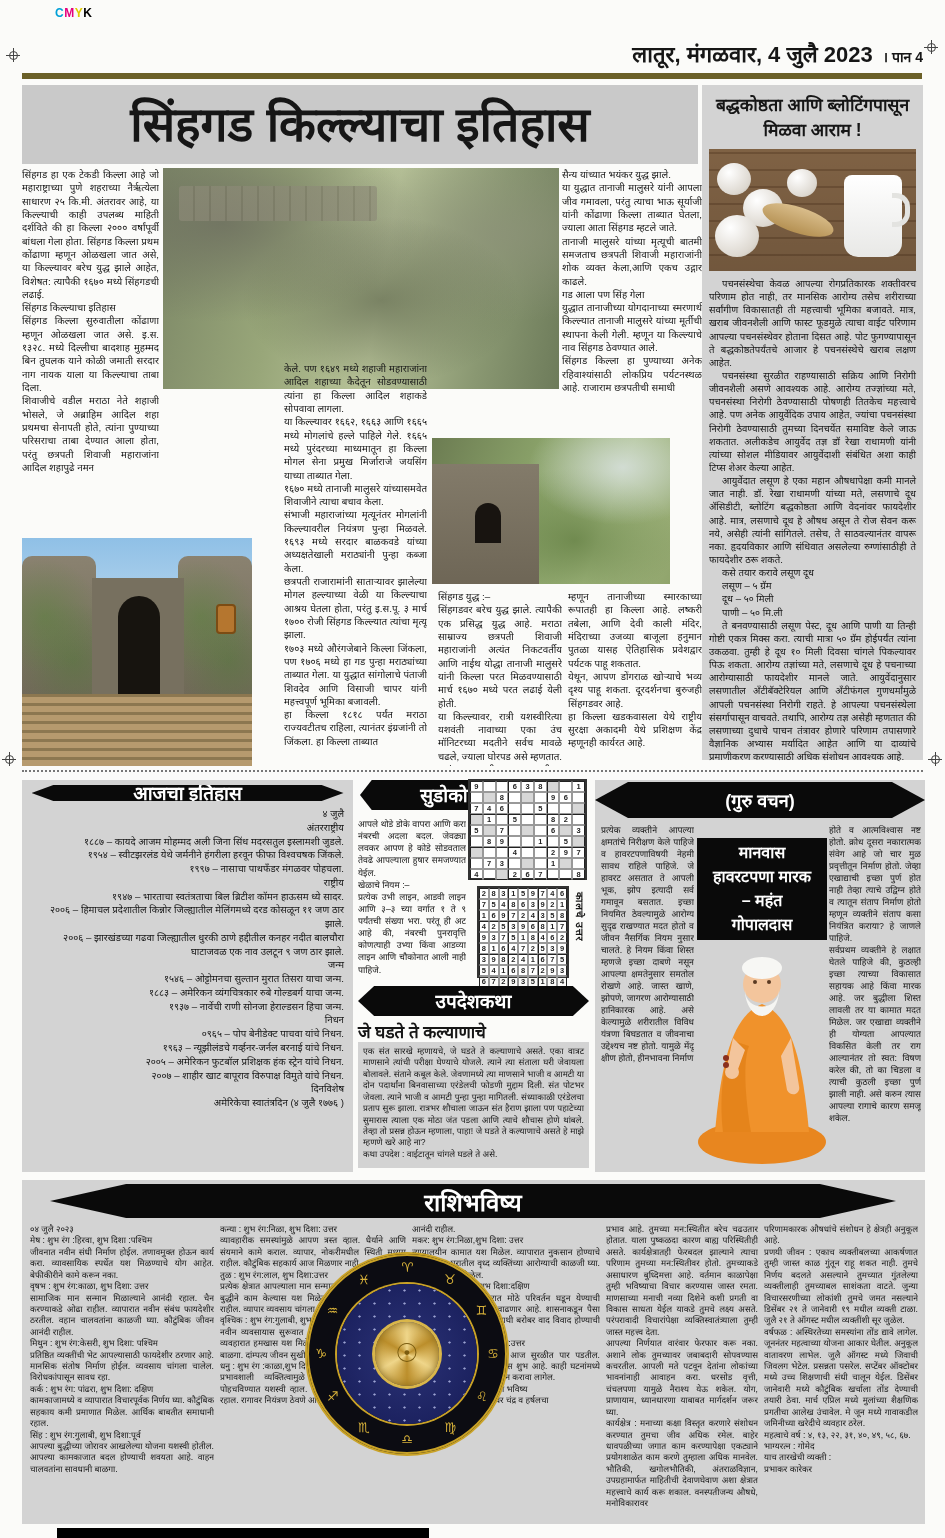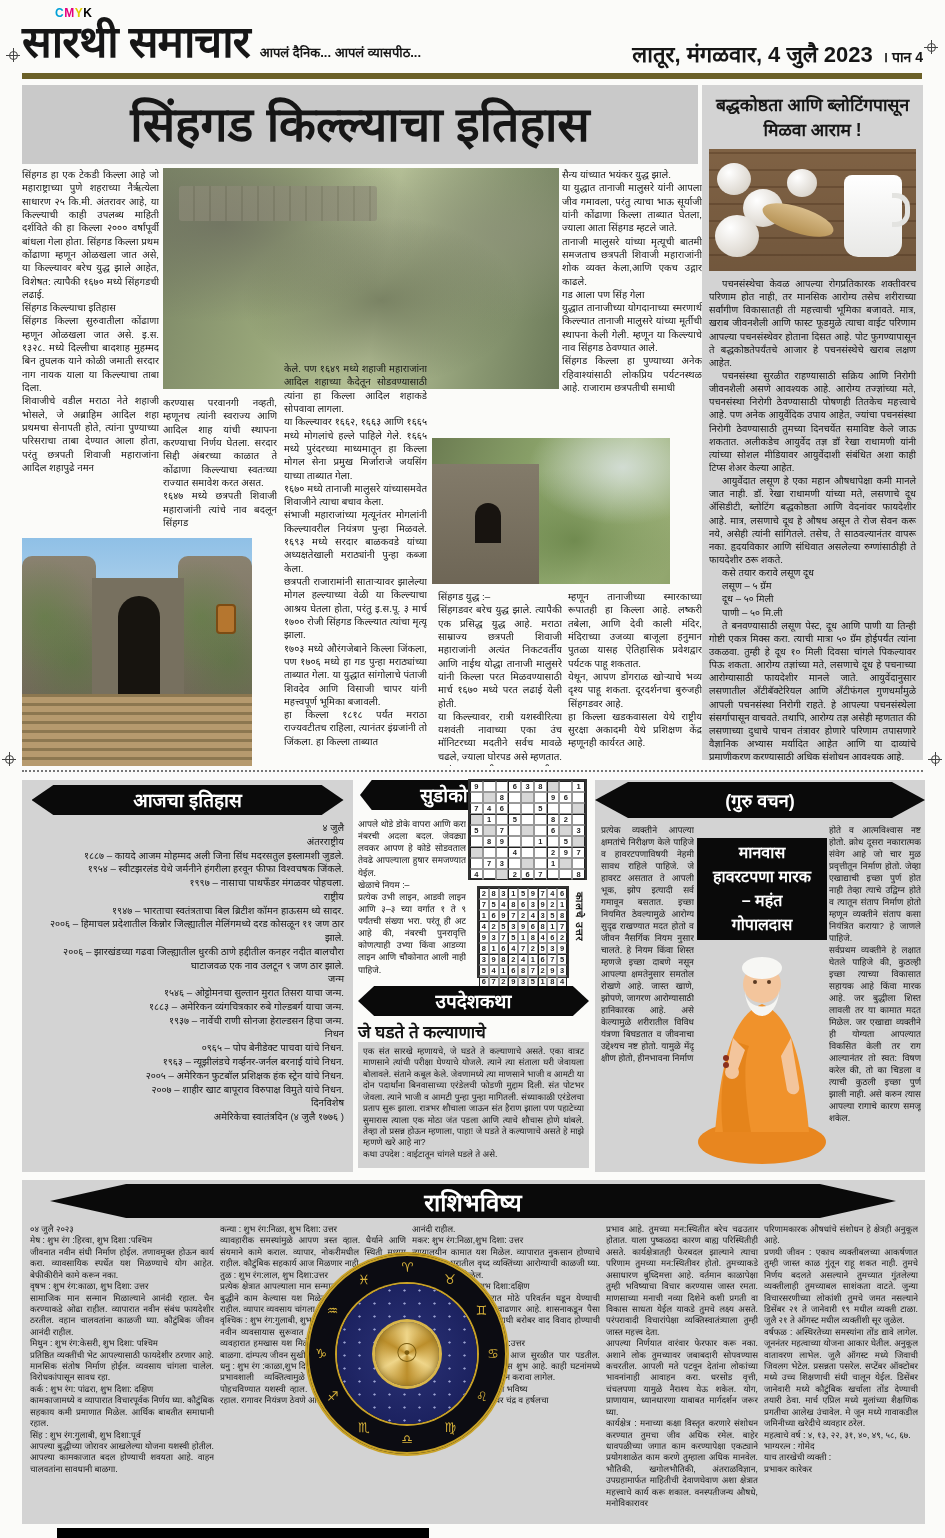--- a/index.html
+++ b/index.html
@@ -87,21 +87,21 @@
   
   .dotted-sep{left:22px;top:770px;width:901px;border-top:2px dotted #777;}
 
   
   .ribbon{background:#0a0a0a;color:#fff;font-weight:bold;text-align:center;
     display:flex;align-items:center;justify-content:center;
     clip-path:polygon(0 50%,7% 0,93% 0,100% 50%,93% 100%,7% 100%);}
 
   
   .history-box{left:22px;top:780px;width:331px;height:392px;background:#d3d3d3;padding:5px 9px;}
-  .history-box .ribbon{width:312px;height:30px;margin:0 auto;font-size:19px;}
+  .history-box .ribbon{width:312px;height:16px;margin:0 auto;font-size:19px;}
   .history-text{margin-top:6px;font-size:9.7px;line-height:1.42;}
 
   
   .sudoku-ribbon{left:360px;top:780px;width:168px;height:30px;font-size:19px;}
   .sudoku-intro{left:358px;top:818px;width:108px;height:158px;font-size:8.8px;line-height:1.38;}
   .su-grid{position:absolute;display:grid;background:#fff;border:2px solid #333;}
   .su-puzzle{left:468px;top:779px;width:119px;height:101px;grid-template-columns:repeat(9,1fr);grid-template-rows:repeat(9,1fr);}
   .su-solution{left:477px;top:886px;width:92px;height:92px;grid-template-columns:repeat(9,1fr);grid-template-rows:repeat(9,1fr);}
   .su-cell{border:0.5px solid #999;display:flex;align-items:center;justify-content:center;
     font-size:7.5px;font-weight:bold;color:#222;}
@@ -151,23 +151,20 @@
 <div id="page">
 
   <div class="cmyk abs" style="left:55px;top:6px"><span class="c">C</span><span class="m">M</span><span class="y">Y</span><span class="k">K</span></div>
   <div class="reg" style="left:6px;top:48px"></div>
   <div class="reg" style="left:924px;top:40px"></div>
   <div class="reg" style="left:2px;top:752px"></div>
   <div class="reg" style="left:928px;top:752px"></div>
   <div class="cmyk abs" style="left:28px;top:1498px;font-size:13px"><span class="c">C</span><span class="m">M</span><span class="y">Y</span><span class="k">K</span></div>
   <div class="abs bottom-bar"></div>
 
-  <div class="abs mast">
-    <span class="mast-title">सारथी समाचार</span><span class="mast-tagline">आपलं दैनिक... आपलं व्यासपीठ...</span>
-  </div>
   <div class="abs dateline">
     <span class="date-main">लातूर, मंगळवार, 4 जुलै 2023</span><span class="date-page">। पान 4</span>
   </div>
   <div class="abs gold-rule"></div>
 
   <div class="abs headline-box">
     <div class="headline">सिंहगड किल्ल्याचा इतिहास</div>
   </div>
 
   <div class="photo pano">
@@ -183,22 +180,20 @@
   </div>
   <div class="photo hillimg">
     <div class="hill-wall"></div>
     <div class="hill-door"></div>
   </div>
 
   <div class="atext pre" style="left:22px;top:168px;width:137px;height:366px">सिंहगड हा एक टेकडी किल्ला आहे जो महाराष्ट्राच्या पुणे शहराच्या नैर्ऋत्येला साधारण २५ कि.मी. अंतरावर आहे, या किल्ल्याची काही उपलब्ध माहिती दर्शविते की हा किल्ला २००० वर्षांपूर्वी बांधला गेला होता. सिंहगड किल्ला प्रथम कोंढाणा म्हणून ओळखला जात असे, या किल्ल्यावर बरेच युद्ध झाले आहेत, विशेषत: त्यापैकी १६७० मध्ये सिंहगडची लढाई.
 सिंहगड किल्ल्याचा इतिहास
 सिंहगड किल्ला सुरुवातीला कोंढाणा म्हणून ओळखला जात असे. इ.स. १३२८. मध्ये दिल्लीचा बादशाह मुहम्मद बिन तुघलक याने कोळी जमाती सरदार नाग नायक याला या किल्ल्याचा ताबा दिला.
 शिवाजीचे वडील मराठा नेते शहाजी भोसले, जे अब्राहिम आदिल शहा प्रथमचा सेनापती होते, त्यांना पुण्याच्या परिसराचा ताबा देण्यात आला होता, परंतु छत्रपती शिवाजी महाराजांना आदिल शहापुढे नमन</div>
-  <div class="atext pre" style="left:163px;top:396px;width:114px;height:138px">करण्यास परवानगी नव्हती, म्हणूनच त्यांनी स्वराज्य आणि आदिल शाह यांची स्थापना करण्याचा निर्णय घेतला. सरदार सिद्दी अंबरच्या काळात ते कोंढाणा किल्ल्याचा स्वतःच्या राज्यात समावेश करत असत.
-१६४७ मध्ये छत्रपती शिवाजी महाराजांनी त्यांचे नाव बदलून सिंहगड</div>
   <div class="atext pre" style="left:284px;top:362px;width:143px;height:404px">केले. पण १६४९ मध्ये शहाजी महाराजांना आदिल शहाच्या कैदेतून सोडवण्यासाठी त्यांना हा किल्ला आदिल शहाकडे सोपवावा लागला.
 या किल्ल्यावर १६६२, १६६३ आणि १६६५ मध्ये मोगलांचे हल्ले पाहिले गेले. १६६५ मध्ये पुरंदरच्या माध्यमातून हा किल्ला मोगल सेना प्रमुख मिर्जाराजे जयसिंग याच्या ताब्यात गेला.
 १६७० मध्ये तानाजी मालुसरे यांच्यासमवेत शिवाजीने त्याचा बचाव केला.
 संभाजी महाराजांच्या मृत्यूनंतर मोगलांनी किल्ल्यावरील नियंत्रण पुन्हा मिळवले. १६९३ मध्ये सरदार बाळकवडे यांच्या अध्यक्षतेखाली मराठ्यांनी पुन्हा कब्जा केला.
 छत्रपती राजारामांनी साताऱ्यावर झालेल्या मोगल हल्ल्याच्या वेळी या किल्ल्याचा आश्रय घेतला होता, परंतु इ.स.पू. ३ मार्च १७०० रोजी सिंहगड किल्ल्यात त्यांचा मृत्यू झाला.
 १७०३ मध्ये औरंगजेबाने किल्ला जिंकला, पण १७०६ मध्ये हा गड पुन्हा मराठ्यांच्या ताब्यात गेला. या युद्धात सांगोलाचे पंताजी शिवदेव आणि विसाजी चापर यांनी महत्त्वपूर्ण भूमिका बजावली.
 हा किल्ला १८१८ पर्यंत मराठा राज्यवटीतच राहिला, त्यानंतर इंग्रजांनी तो जिंकला. हा किल्ला ताब्यात</div>
   <div class="atext pre" style="left:562px;top:168px;width:140px;height:266px">सैन्य यांच्यात भयंकर युद्ध झाले.
 या युद्धात तानाजी मालुसरे यांनी आपला जीव गमावला, परंतु त्याचा भाऊ सूर्याजी यांनी कोंढाणा किल्ला ताब्यात घेतला, ज्याला आता सिंहगड म्हटले जाते.
 तानाजी मालुसरे यांच्या मृत्यूची बातमी समजताच छत्रपती शिवाजी महाराजांनी शोक व्यक्त केला,आणि एकच उद्गार काढले.

